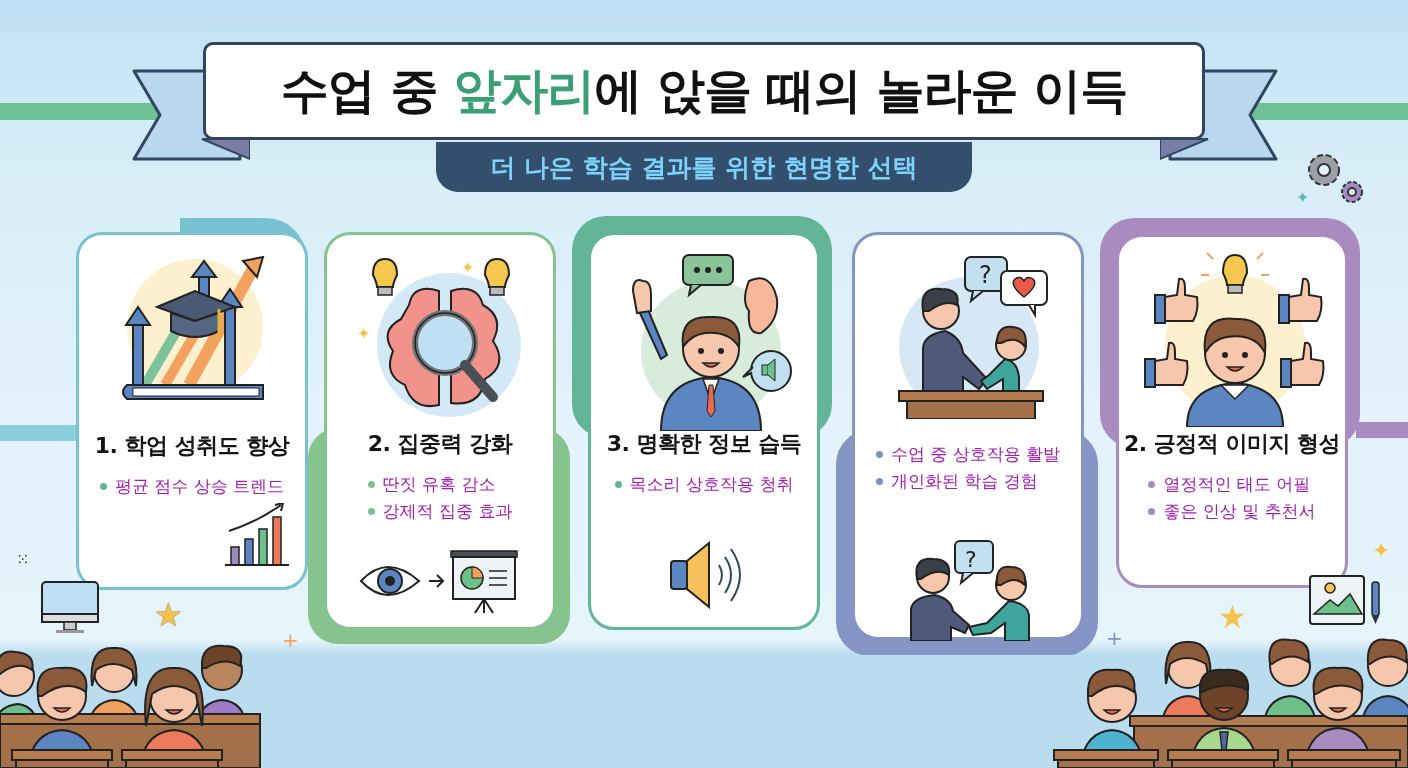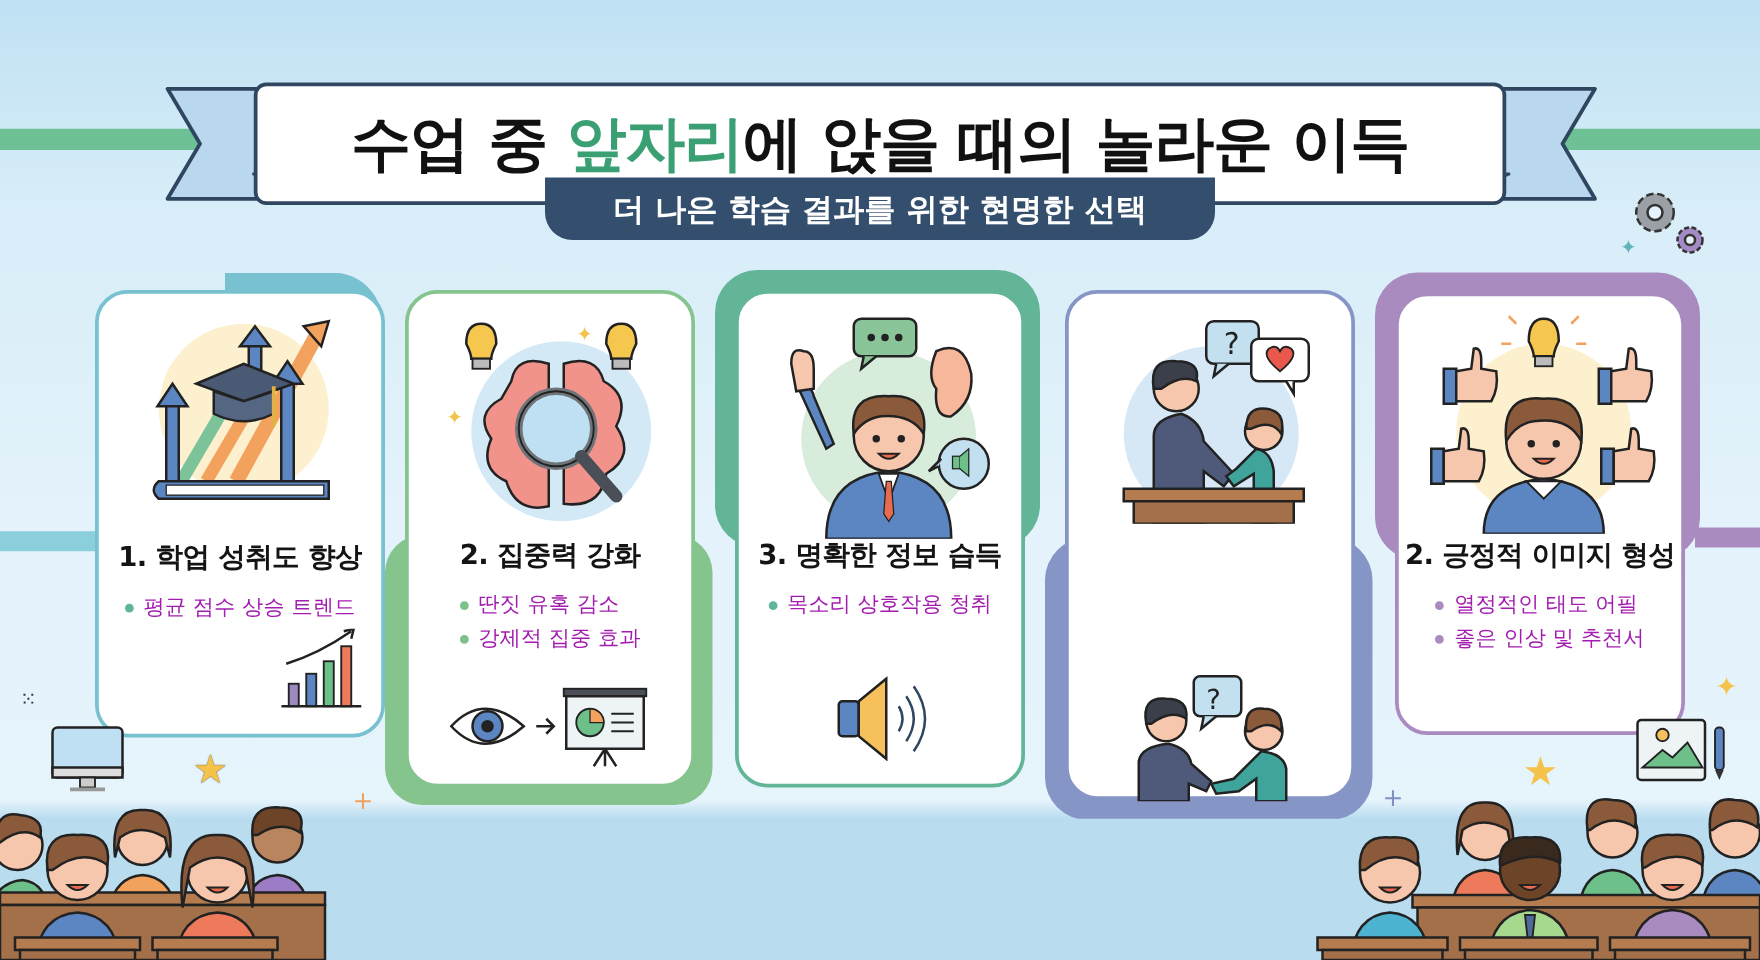--- a/index.html
+++ b/index.html
@@ -9,29 +9,29 @@
     background: linear-gradient(180deg, #bfe1f3 0px, #d7edf8 160px, #e3f2fb 400px, #e6f4fc 640px, #b9dcef 655px, #b9dcef 768px);
   }
   .abs { position:absolute; }
   
   .stripe { position:absolute; height:17px; background:#6dc195; }
   
   .ribbon-tail { position:absolute; top:69px; width:120px; height:94px; }
   .title-box {
     position:absolute; left:203px; top:42px; width:1002px; height:98px;
     background:#fff; border:3px solid #2f4560; border-radius:10px; box-sizing:border-box;
-    display:flex; align-items:center; justify-content:center;margin-top:24px;
+    display:flex; align-items:center; justify-content:center;
   }
   .title { font-size:48px; font-weight:bold; color:#111; letter-spacing:-1px; }
   .title .hl { color:#3aa074; }
   .subtitle-pill {
     position:absolute; left:436px; top:142px; width:536px; height:50px;
     background:#344f6e; border-radius:0 0 22px 22px;
     display:flex; align-items:center; justify-content:center;
-    color:#ffffff; font-size:25px; font-weight:bold;
+    color:#7dd3fc; font-size:25px; font-weight:bold;
   }
   
   .frame { position:absolute; border-radius:34px; }
   .card {
     position:absolute; background:#fff; border-radius:26px; box-sizing:border-box;
     display:flex; flex-direction:column; align-items:center;
   }
   .card h2 { margin:0; font-size:22px; font-weight:bold; color:#141414; white-space:nowrap; letter-spacing:-0.5px; }
   .bullets { list-style:none; margin:12px 0 0 0; padding:0; }
   .bullets li { font-size:17px; color:#a21caf; line-height:27px; white-space:nowrap; display:flex; align-items:center; }
@@ -208,20 +208,30 @@
     <path d="M44 170 L44 100 Q44 86 66 82 Q82 88 84 104 L108 130 L100 140 L84 128 L84 170 Z" fill="#4f5a7a" stroke="#222" stroke-width="2"></path>
     <circle cx="62" cy="62" r="18" fill="#f6c7ad" stroke="#222" stroke-width="2"></circle>
     <path d="M44 62 Q40 38 62 40 Q82 40 78 56 Q66 50 50 62 Z" fill="#3a3f4a" stroke="#222" stroke-width="2"></path>
     <path d="M140 170 L140 128 Q138 112 126 110 L110 126 L102 132 L108 140 L124 130 L124 170 Z" fill="#3fa59c" stroke="#222" stroke-width="2"></path>
     <circle cx="132" cy="96" r="15" fill="#f6c7ad" stroke="#222" stroke-width="2"></circle>
     <path d="M118 94 Q118 76 134 78 Q150 80 146 98 Q138 86 122 94 Z" fill="#8b5a3a" stroke="#222" stroke-width="2"></path>
     <rect x="20" y="142" width="144" height="10" fill="#b57d4f" stroke="#222" stroke-width="2"></rect>
     <rect x="28" y="152" width="128" height="18" fill="#a3704a" stroke="#222" stroke-width="2"></rect>
   </svg>
   <div style="height:194px;"></div>
+  <ul class="bullets">
+    <li>
+        <span class="dot" style="background:#7f90c2"></span>
+        <span>수업 중 상호작용 활발</span>
+      </li>
+    <li>
+        <span class="dot" style="background:#7f90c2"></span>
+        <span>개인화된 학습 경험</span>
+      </li>
+  </ul>
   <svg class="illus" style="left:52px; top:304px;" width="130" height="102" viewBox="0 0 130 102">
     <rect x="48" y="2" width="38" height="32" rx="5" fill="#c3e0f0" stroke="#222" stroke-width="2"></rect>
     <path d="M56 34 L54 44 L66 34" fill="#c3e0f0" stroke="#222" stroke-width="2"></path>
     <text x="58" y="28" font-size="22" font-family="DejaVu Sans, sans-serif" fill="#222">?</text>
     <path d="M4 102 L4 70 Q6 58 28 56 Q44 60 46 72 L62 86 L58 94 L44 88 L44 102 Z" fill="#4f5a7a" stroke="#222" stroke-width="2"></path>
     <circle cx="26" cy="38" r="16" fill="#f6c7ad" stroke="#222" stroke-width="2"></circle>
     <path d="M10 40 Q6 18 26 20 Q44 20 42 36 Q30 28 14 40 Z" fill="#3a3f4a" stroke="#222" stroke-width="2"></path>
     <path d="M122 102 L122 76 Q120 64 102 62 L80 84 L62 88 L66 96 L84 94 L98 84 L98 102 Z" fill="#3fa59c" stroke="#222" stroke-width="2"></path>
     <circle cx="104" cy="46" r="15" fill="#f6c7ad" stroke="#222" stroke-width="2"></circle>
     <path d="M90 46 Q88 26 104 28 Q120 28 118 46 Q108 36 94 46 Z" fill="#8b5a3a" stroke="#222" stroke-width="2"></path>

